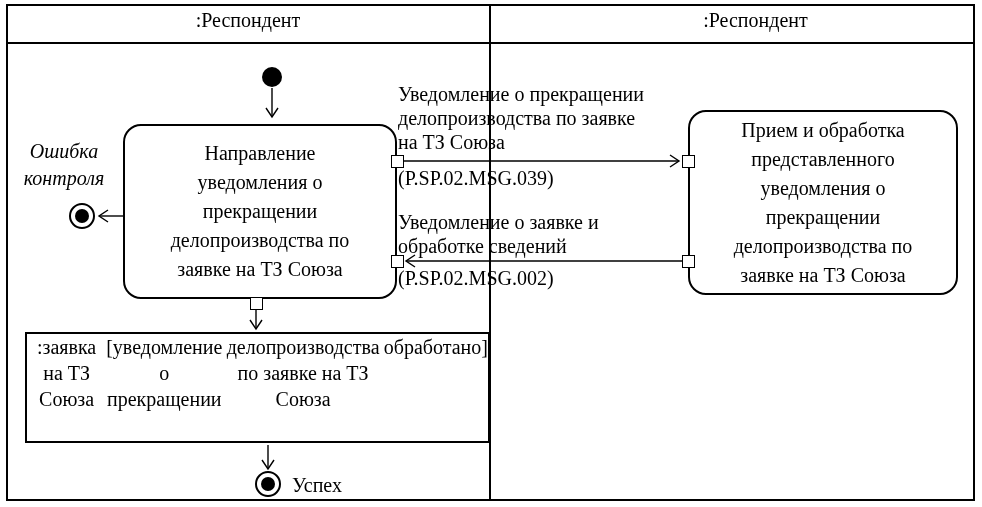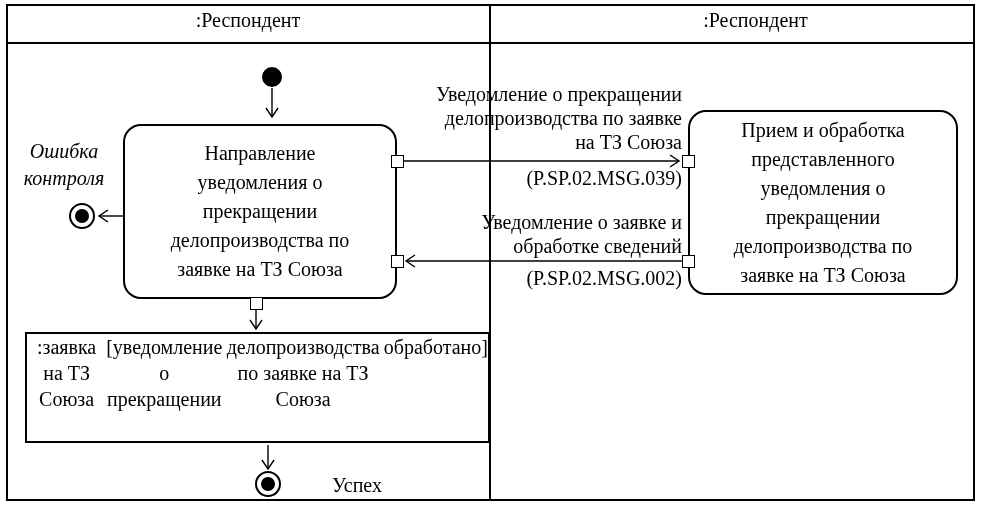--- a/index.html
+++ b/index.html
@@ -18,23 +18,23 @@
   .node-final{width:26px;height:26px;border:2.5px solid #000;border-radius:50%;box-sizing:border-box;
     background:#fff;display:flex;align-items:center;justify-content:center;}
   .node-final .dot{width:14px;height:14px;border-radius:50%;background:#000;}
   .action-box{border:2px solid #000;border-radius:18px;background:#fff;box-sizing:border-box;
     display:flex;align-items:center;justify-content:center;text-align:center;
     font-size:20px;line-height:29px;}
   .object-box{border:2px solid #000;background:#fff;box-sizing:border-box;
     display:flex;flex-direction:row;justify-content:center;
     text-align:center;font-size:20px;line-height:26px;}
   .port{width:13px;height:13px;background:#fff;border:1.5px solid #000;box-sizing:border-box;}
-  .msg-label{font-size:20px;line-height:24px;text-align:right;}
+  .msg-label{font-size:20px;line-height:24px;text-align:left;}
   .err-label{font-size:20px;line-height:27px;text-align:center;font-style:italic;}
-  .final-label{font-size:20px;line-height:26px;margin-left:40px;}
+  .final-label{font-size:20px;line-height:26px;}
   svg.overlay{position:absolute;left:0;top:0;pointer-events:none;}
   svg.overlay line, svg.overlay polyline{stroke:#000;stroke-width:1.4;fill:none;}
 </style>
 </head>
 <body>
 
 <div class="canvas">
 
   <div class="abs frame"></div>
   <div class="abs divider"></div>

